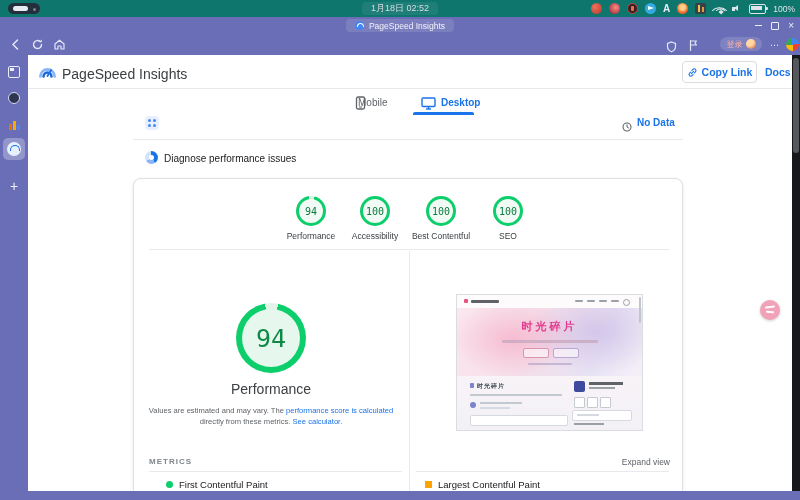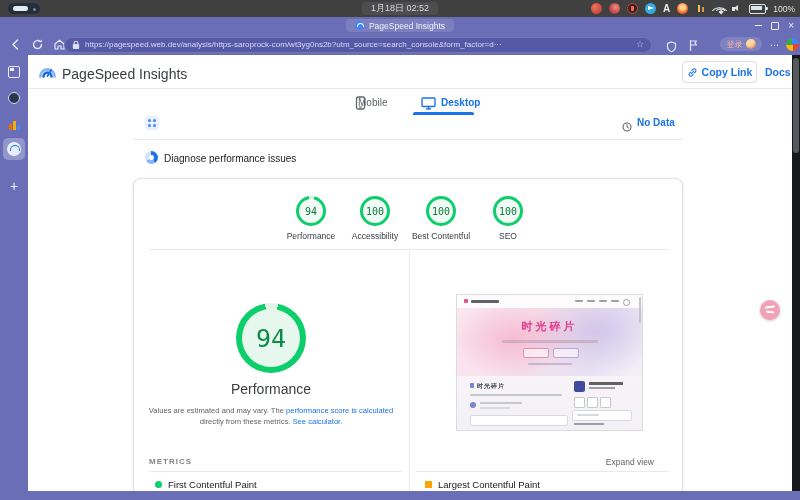--- a/index.html
+++ b/index.html
@@ -1,21 +1,21 @@
 <!DOCTYPE html>
 <html><head>
 <meta charset="utf-8">
 <style>
   html,body{margin:0;padding:0;background:#000;}
   .screen{position:relative;width:800px;height:500px;overflow:hidden;
     font-family:"Liberation Sans","DejaVu Sans",sans-serif;background:#fff;}
   .abs{position:absolute;}
 
   
-  .sysbar{left:0;top:0;width:800px;height:17px;background:#404040;color:#d7dce4;}
+  .sysbar{left:0;top:0;width:800px;height:17px;background:#0f766e;color:#d7dce4;}
   .ws-pill{left:8px;top:3px;width:32px;height:11px;background:#242f3e;border-radius:6px;}
   .ws-dash{left:5px;top:3px;width:15px;height:5px;background:#e8ecf2;border-radius:3px;}
   .ws-dot{left:25px;top:4.5px;width:3px;height:3px;background:#7c8795;border-radius:50%;}
   .clock{left:50%;top:2px;transform:translateX(-50%);font-size:9px;line-height:13px;
     background:rgba(255,255,255,.07);padding:0 9px;border-radius:4px;white-space:nowrap;}
   .tray{right:5px;top:0;height:17px;display:flex;align-items:center;gap:7px;}
   .ticon{width:11px;height:11px;border-radius:50%;position:relative;flex:0 0 auto;}
   .t1{background:radial-gradient(circle at 35% 35%,#f0705a,#b33a2f);}
   .t2{background:radial-gradient(circle at 60% 40%,#ff8a80,#8e1d2f);}
   .t3{background:#3a1f22;border:1px solid #c24b3e;width:9px;height:9px;}
@@ -137,21 +137,21 @@
   .disclaimer{left:12px;top:226px;width:250px;text-align:center;font-size:7.6px;line-height:11px;color:#5f6368;position:absolute;}
   .disclaimer a{color:#1a73e8;text-decoration:none;}
   .legend{left:7px;top:257px;width:260px;display:flex;justify-content:center;gap:16px;position:absolute;
     font-size:8px;color:#5f6368;align-items:center;}
   .legend .it{display:flex;align-items:center;gap:5px;}
   .tri{width:0;height:0;border-left:4px solid transparent;border-right:4px solid transparent;border-bottom:7px solid #ff4e42;}
   .sq{width:7px;height:7px;background:#ffa400;}
   .ci{width:7px;height:7px;border-radius:50%;background:#0cce6b;}
 
   .m-head{left:15px;top:278px;font-size:8px;letter-spacing:1px;color:#80868b;font-weight:bold;position:absolute;}
-  .m-expand{right:28px;top:278px;font-size:8.5px;color:#5f6368;position:absolute;}
+  .m-expand{right:12px;top:278px;font-size:8.5px;color:#5f6368;position:absolute;}
   .m-div-l{left:15px;top:292px;width:253px;height:1px;background:#e8eaed;position:absolute;}
   .m-div-r{left:282px;top:292px;width:253px;height:1px;background:#e8eaed;position:absolute;}
   .m-item{top:300px;position:absolute;font-size:9.5px;color:#202124;display:flex;align-items:center;gap:6px;}
 
   
   .thumb{left:322px;top:115px;width:185px;height:135px;border:1px solid #dadce0;background:#fff;position:absolute;overflow:hidden;}
   .th-hd{position:absolute;left:0;top:0;width:185px;height:13px;background:#fdfbfc;}
   .th-logo{position:absolute;left:7px;top:4px;width:4px;height:4px;border-radius:1px;background:#e75480;}
   .th-brand{position:absolute;left:14px;top:4.5px;width:28px;height:3px;background:#5f6368;border-radius:1px;}
   .th-nav i{position:absolute;top:5px;width:8px;height:2px;background:#9aa0a6;border-radius:1px;}
@@ -244,28 +244,20 @@
       <svg width="13" height="13" viewBox="0 0 13 13">
           <path d="M10.5 6.5a4 4 0 1 1-1.2-2.8" stroke="#e4e6f8" stroke-width="1.4" fill="none" stroke-linecap="round"></path>
           <path d="M10.8 1.5v2.6H8.2z" fill="#e4e6f8"></path>
         </svg>
     </span>
     <span class="abs navic" style="left:53px;">
       <svg width="13" height="13" viewBox="0 0 13 13">
           <path d="M2 6 6.5 2.2 11 6v5H8V8H5v3H2z" stroke="#e4e6f8" stroke-width="1.2" fill="none" stroke-linejoin="round"></path>
         </svg>
     </span>
-    <div class="abs urlbar">
-      <svg width="8" height="10" viewBox="0 0 8 10">
-          <rect x="0.8" y="4" width="6.4" height="5" rx="1" fill="#dcdff4"></rect>
-          <path d="M2.2 4V3a1.8 1.8 0 0 1 3.6 0v1" stroke="#dcdff4" stroke-width="1.1" fill="none"></path>
-        </svg>
-      <span class="url-text">https://pagespeed.web.dev/analysis/https-saroprock-com/wt3yg0ns2b?utm_source=search_console&amp;form_factor=d···</span>
-      <span class="url-star">☆</span>
-    </div>
     <span class="abs shieldic">
       <svg width="11" height="12" viewBox="0 0 11 12">
           <path d="M5.5 1 9.5 2.5v3c0 2.6-1.7 4.4-4 5.3-2.3-.9-4-2.7-4-5.3v-3z" fill="none" stroke="#e4e6f8" stroke-width="1.2"></path>
         </svg>
     </span>
     <span class="abs flagic">
       <svg width="11" height="13" viewBox="0 0 11 13">
           <path d="M2.5 1.5v10M2.5 2h6l-1.6 2 1.6 2h-6" stroke="#e4e6f8" stroke-width="1.2" fill="none" stroke-linecap="round" stroke-linejoin="round"></path>
         </svg>
     </span>
@@ -380,21 +372,21 @@
       <div class="gauge-lbl">Performance</div>
 
       <div class="disclaimer"><span>Values are estimated and may vary. The </span><a href="#">performance score is calculated</a><span> directly from these metrics. </span><a href="#">See calculator.</a></div>
 
 
       <div class="m-head">METRICS</div>
       <div class="m-expand">Expand view</div>
       <div class="m-div-l"></div>
       <div class="m-div-r"></div>
 
-      <div class="m-item" style="left:21px;">
+      <div class="m-item" style="left:32px;">
         <span class="ci"></span>
         <span>First Contentful Paint</span>
       </div>
 
       <div class="m-item" style="left:291px;">
         <span class="sq"></span>
         <span>Largest Contentful Paint</span>
       </div>
 
       <div class="thumb">

